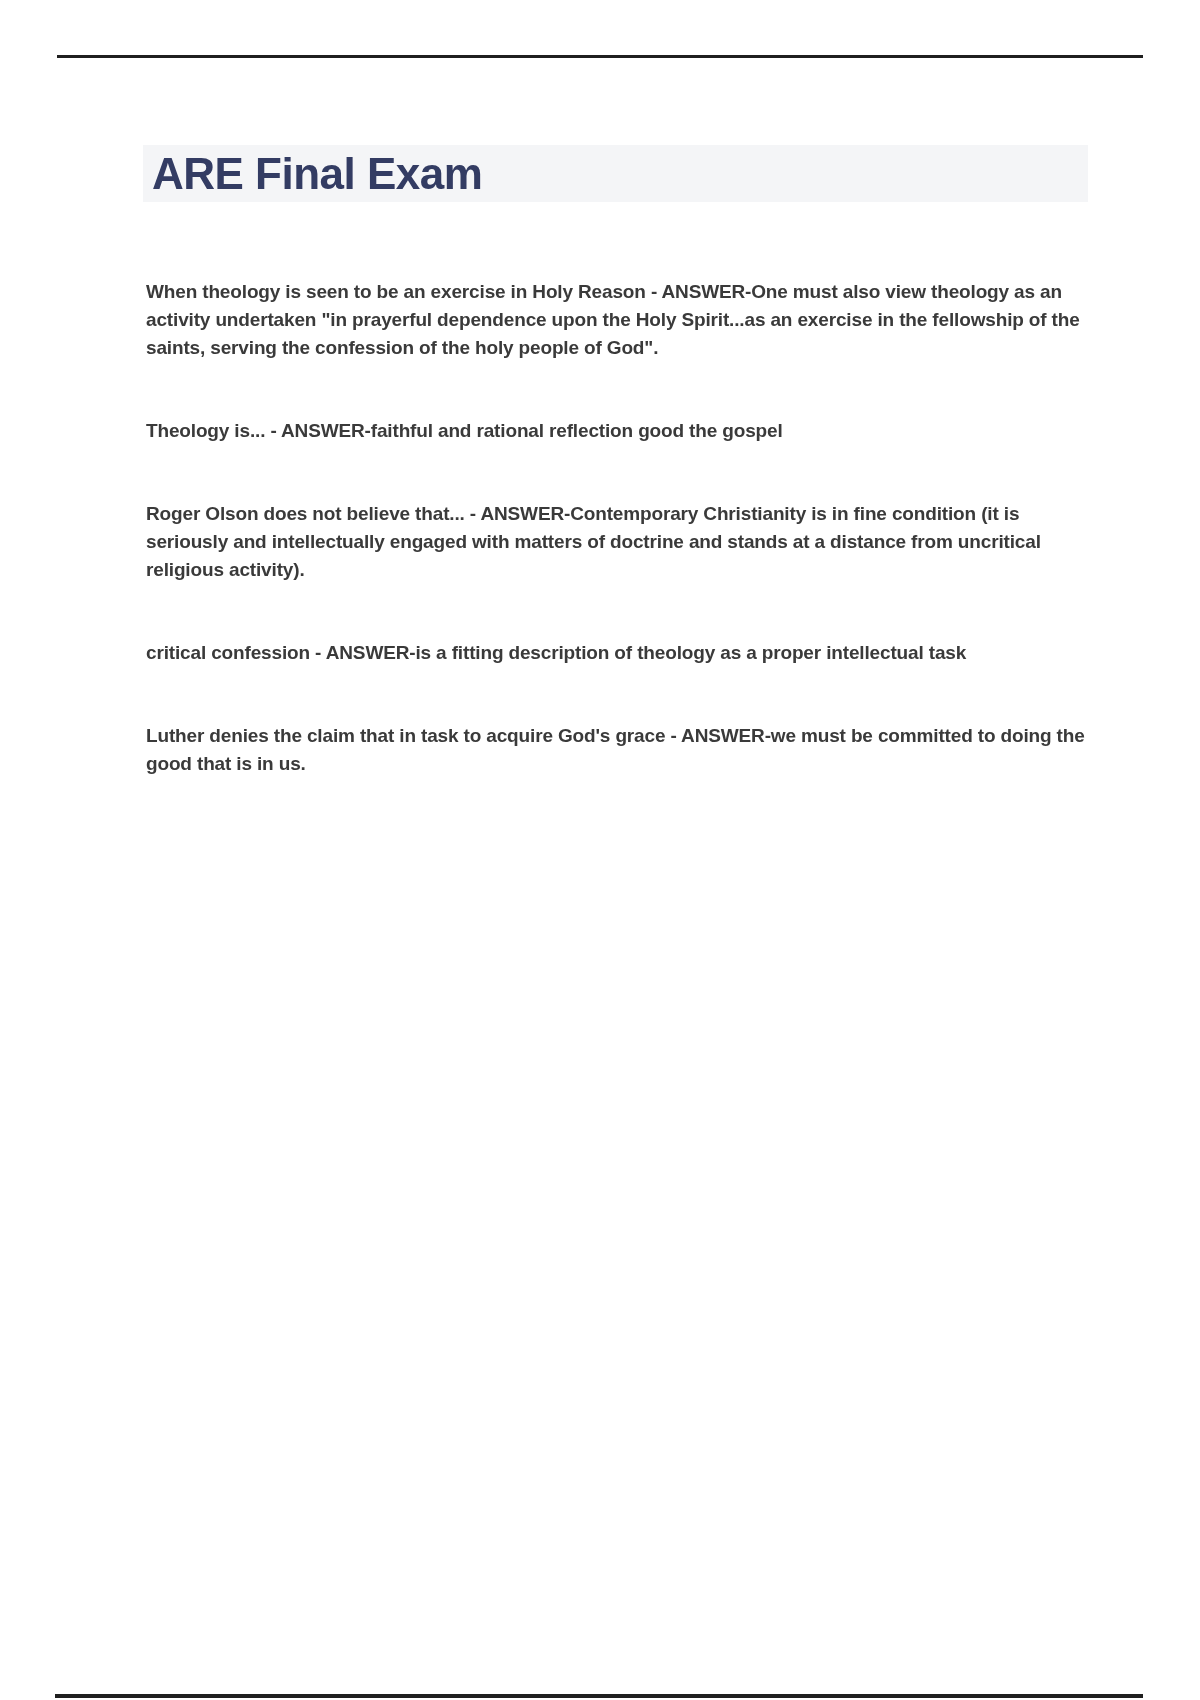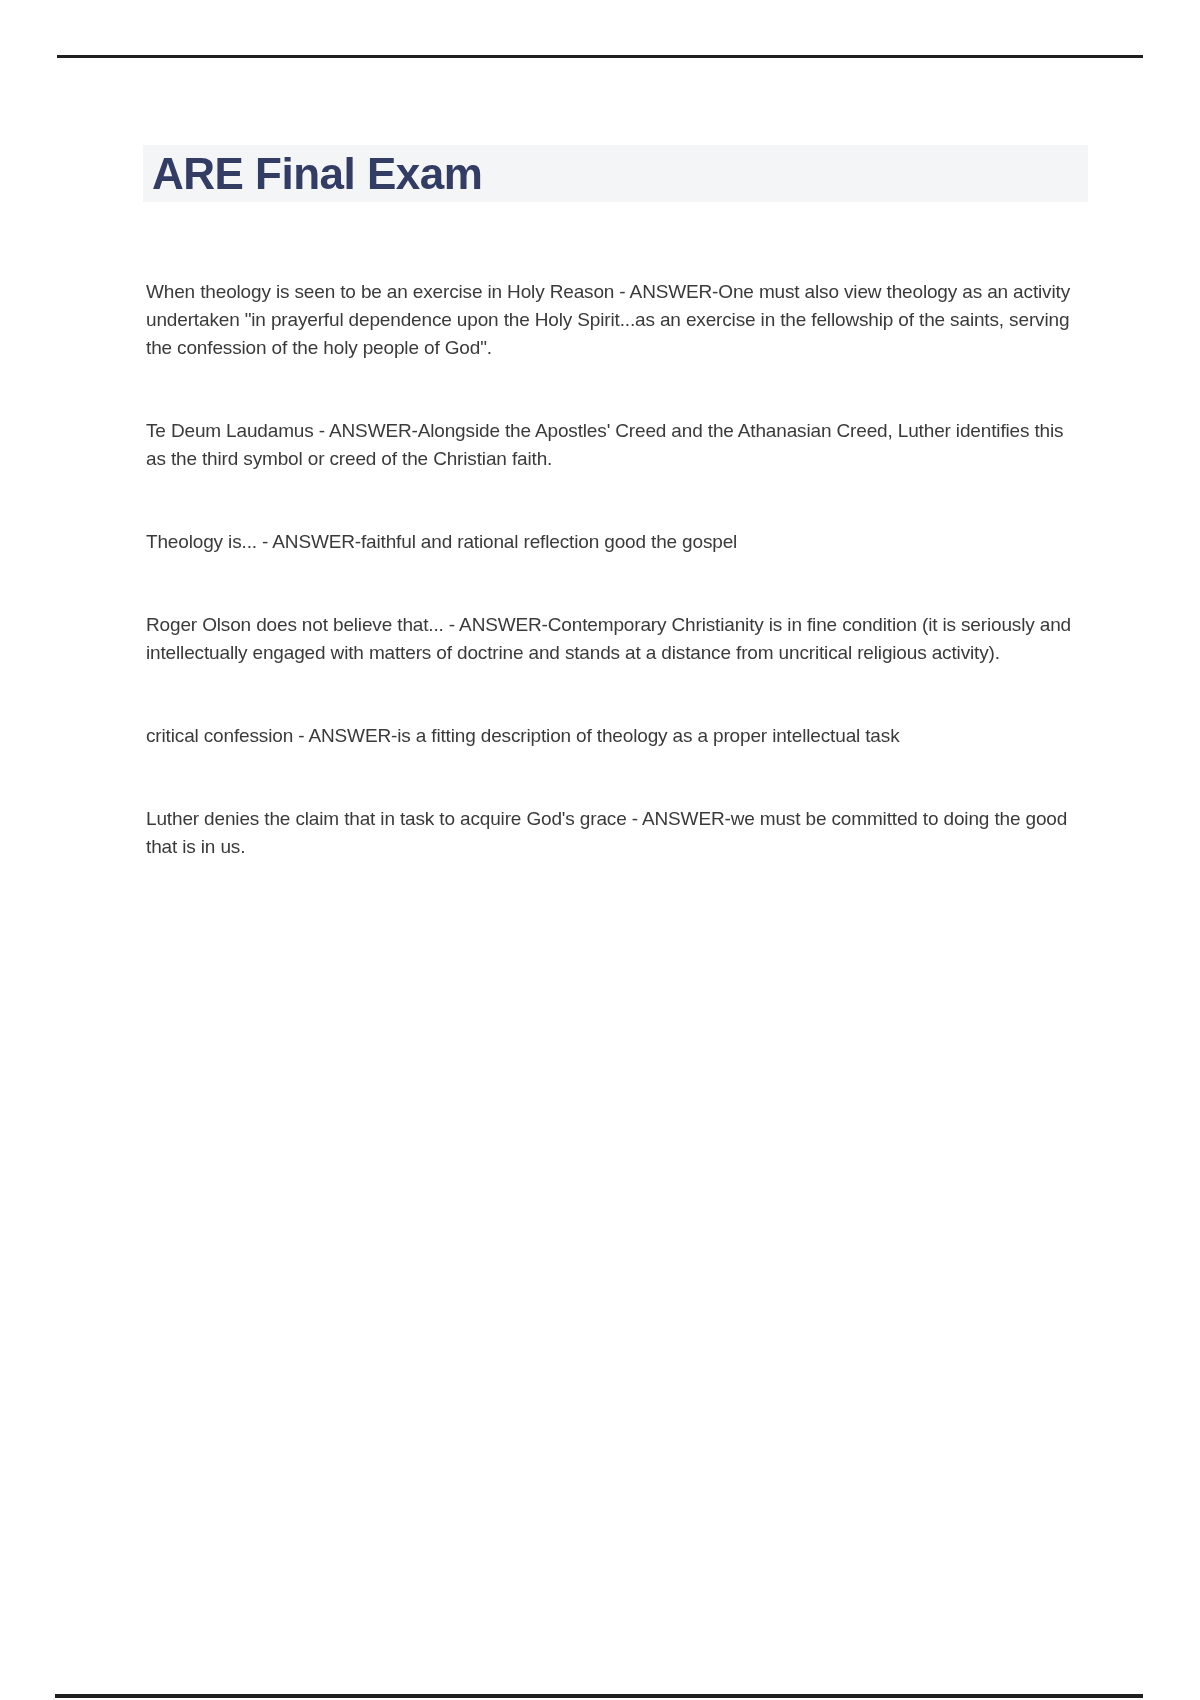--- a/index.html
+++ b/index.html
@@ -63,36 +63,36 @@
     top: 278px;
     left: 146px;
     width: 940px;
   }
   .content p {
     font-size: 19px;
     line-height: 28px;
     letter-spacing: -0.15px;
     color: var(--body-text);
     margin: 0 0 55px 0;
+    font-weight: bold;
   }
 </style>
 </head>
 <body>
 
 <div class="page">
 
   <div class="rule rule-top"></div>
 
   <div class="title-bar">
     <h1>ARE Final Exam</h1>
   </div>
 
   <div class="content">
     <p>When theology is seen to be an exercise in Holy Reason - ANSWER-One must also view theology as an activity undertaken "in prayerful dependence upon the Holy Spirit...as an exercise in the fellowship of the saints, serving the confession of the holy people of God".</p>
-    <p>Te Deum Laudamus - ANSWER-Alongside the Apostles' Creed and the Athanasian Creed, Luther identifies this as the third symbol or creed of the Christian faith.</p>
     <p>Theology is... - ANSWER-faithful and rational reflection good the gospel</p>
     <p>Roger Olson does not believe that... - ANSWER-Contemporary Christianity is in fine condition (it is seriously and intellectually engaged with matters of doctrine and stands at a distance from uncritical religious activity).</p>
     <p>critical confession - ANSWER-is a fitting description of theology as a proper intellectual task</p>
     <p>Luther denies the claim that in task to acquire God's grace - ANSWER-we must be committed to doing the good that is in us.</p>
   </div>
 
   <div class="rule rule-bottom"></div>
 
 </div>
 

